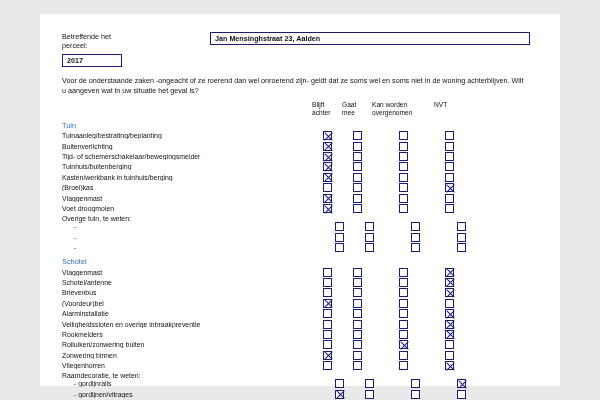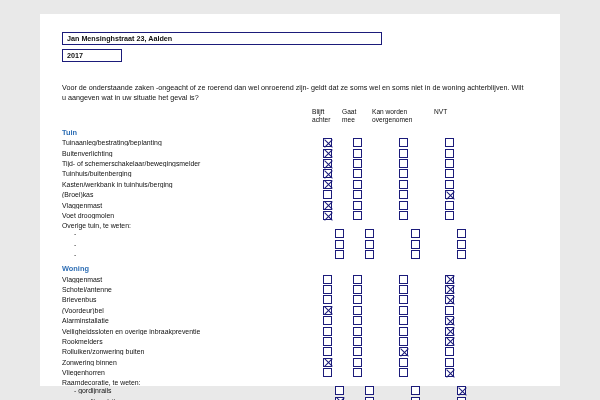--- a/index.html
+++ b/index.html
@@ -26,29 +26,29 @@
     box-sizing:border-box;
     font-size:7.2px;
     font-weight:bold;
     color:#111;
     padding:1px 4px;
     display:flex;align-items:center;text-align:center;
   }
   .f1{width:320px;}
   .f2{width:60px;}
   .left-col{width:148px;flex:0 0 148px;}
-  .intro{font-size:7.2px;color:#111;line-height:1.35;margin:21px 0 6px 0;width:465px;}
+  .intro{font-size:7.2px;color:#111;line-height:1.35;margin:9px 0 6px 0;width:465px;}
   .coltitles{display:flex;font-size:6.6px;color:#111;margin-bottom:2px;}
   .ct{line-height:1.15;}
   .c1{width:30px;}
   .c2{width:30px;}
   .c3{width:62px;}
   .c4{width:30px;}
   .spacer{width:250px;flex:0 0 250px;}
-  .section-title{color:#2f6fb5;font-size:7.4px;font-weight:bold;margin:4px 0 1px 0;}
+  .section-title{color:#2f6fb5;font-size:7.4px;font-weight:normal;margin:4px 0 1px 0;}
   .item{
     display:flex;align-items:center;height:10.4px;
   }
   .item .name{
     flex:0 0 250px;width:250px;
     font-size:6.9px;color:#111;
     white-space:nowrap;overflow:hidden;
   }
   .item .name.indent{padding-left:12px;}
   .boxwrap{width:30px;display:flex;justify-content:center;}
@@ -67,20 +67,24 @@
   .box.x::before{transform:rotate(45deg);}
   .box.x::after{transform:rotate(-45deg);}
   .subhead{font-size:6.9px;color:#111;margin-top:1px;}
 </style>
 </head>
 <body>
 
 <div class="page">
 
   <div class="row hdr-block">
+    <div class="left-col">
+      <div class="lbl">Betreffende het</div>
+      <div class="lbl">perceel:</div>
+    </div>
     <div class="field f1">Jan Mensinghstraat 23, Aalden</div>
   </div>
 
   <div class="row hdr-block">
     <div class="field f2">2017</div>
   </div>
 
   <div class="intro">Voor de onderstaande zaken -ongeacht of ze roerend dan wel onroerend zijn- geldt dat ze soms wel en soms niet in de woning achterblijven. Wilt u aangeven wat in uw situatie het geval is?</div>
 
   <div class="coltitles">
@@ -263,21 +267,21 @@
         <div class="boxwrap">
           <div class="box"></div>
         </div>
         <div class="boxwrap wide">
           <div class="box"></div>
         </div>
         <div class="boxwrap">
           <div class="box"></div>
         </div>
       </div>
-      <div class="section-title">Woning</div>
+      <div class="section-title">Schotel</div>
       <div class="item">
         <div class="name">Vlaggenmast</div>
         <div class="boxwrap">
           <div class="box"></div>
         </div>
         <div class="boxwrap">
           <div class="box"></div>
         </div>
         <div class="boxwrap wide">
           <div class="box"></div>

